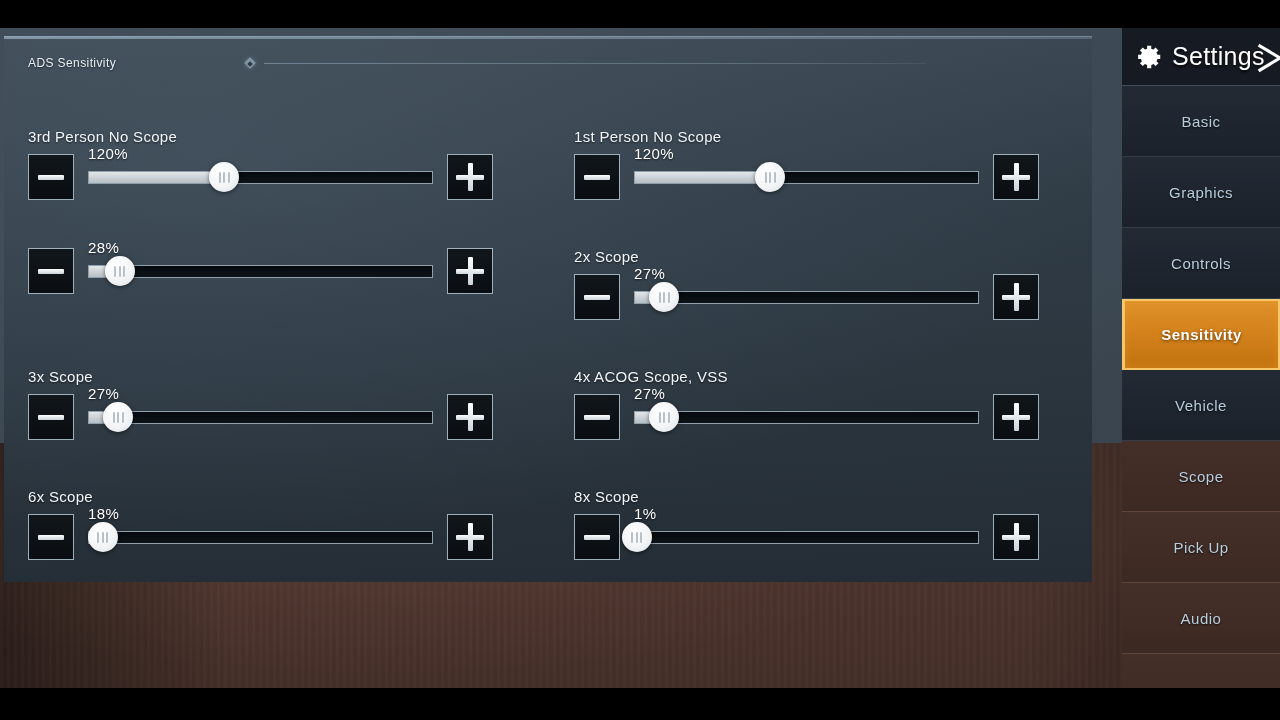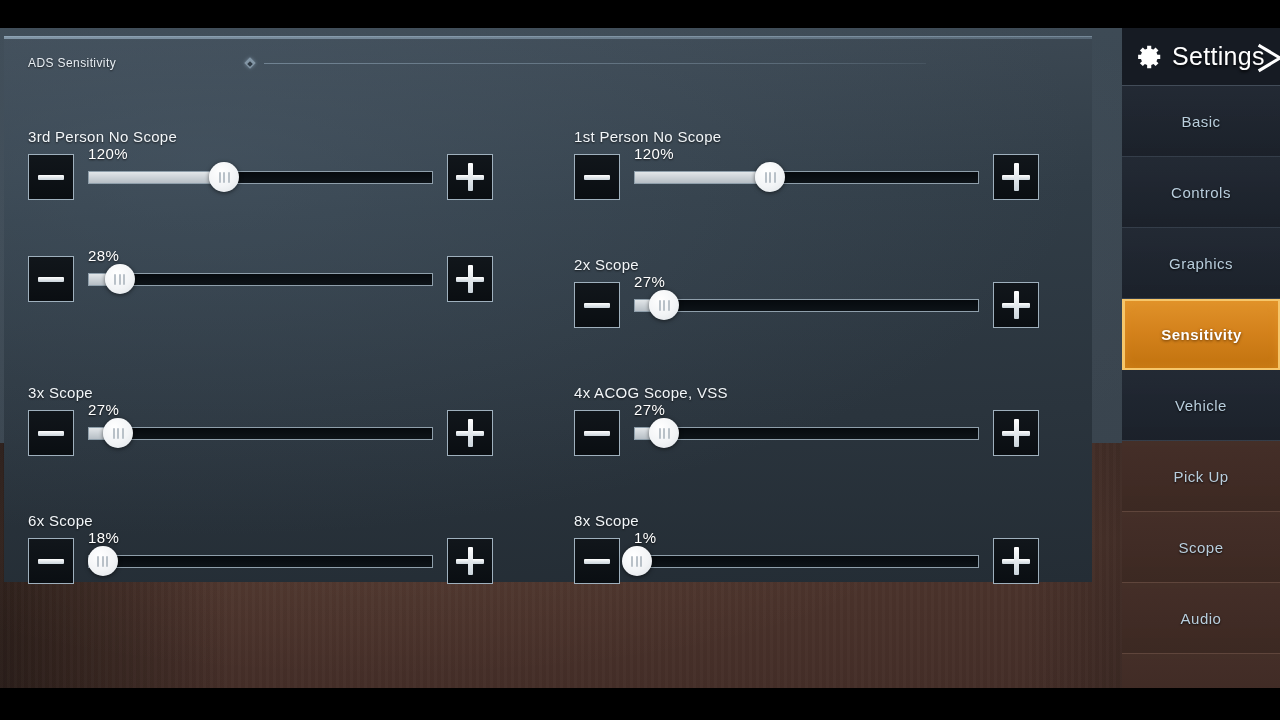--- a/index.html
+++ b/index.html
@@ -71,21 +71,21 @@
     width:4px; height:4px; background:#2d3842; transform:rotate(45deg);
   }
   .head-rule {
     width:662px; height:1px; margin-left:6px;
     background:linear-gradient(90deg, rgba(150,172,190,.55), rgba(150,172,190,.32) 80%, rgba(150,172,190,.12));
   }
 
   
   .grid {
     position:absolute; left:0; top:92px; width:1088px;
-    display:grid; grid-template-columns:570px 518px; row-gap:8px;
+    display:grid; grid-template-columns:570px 518px; row-gap:0;
   }
   .cell { padding:0 0 0 24px; height:120px; }
   .cell.right { padding-left:0; }
 
   .row-label {
     font-size:15px; color:#f2f6f9; letter-spacing:.3px;
     text-shadow:0 1px 2px rgba(0,0,0,.65);
     margin-bottom:9px; white-space:nowrap;
   }
 
@@ -396,36 +396,36 @@
           <path d="M6 4 L26 16 L6 28" stroke="#ffffff" stroke-width="3.2" fill="none" stroke-linecap="square"></path>
         </svg>
       </span>
     </div>
 
     <div id="sidebar-menu">
         <div class="menu-item">
           <span>Basic</span>
         </div>
         <div class="menu-item">
+          <span>Graphics</span>
+        </div>
+        <div class="menu-item">
           <span>Controls</span>
-        </div>
-        <div class="menu-item">
-          <span>Graphics</span>
         </div>
         <div class="menu-item active">
           <span>Sensitivity</span>
         </div>
         <div class="menu-item">
           <span>Vehicle</span>
         </div>
         <div class="menu-item warm">
+          <span>Scope</span>
+        </div>
+        <div class="menu-item warm">
           <span>Pick Up</span>
-        </div>
-        <div class="menu-item warm">
-          <span>Scope</span>
         </div>
         <div class="menu-item warm">
           <span>Audio</span>
         </div>
         <div class="menu-item warm">
           <span></span>
         </div>
       </div>
   </div>
 

